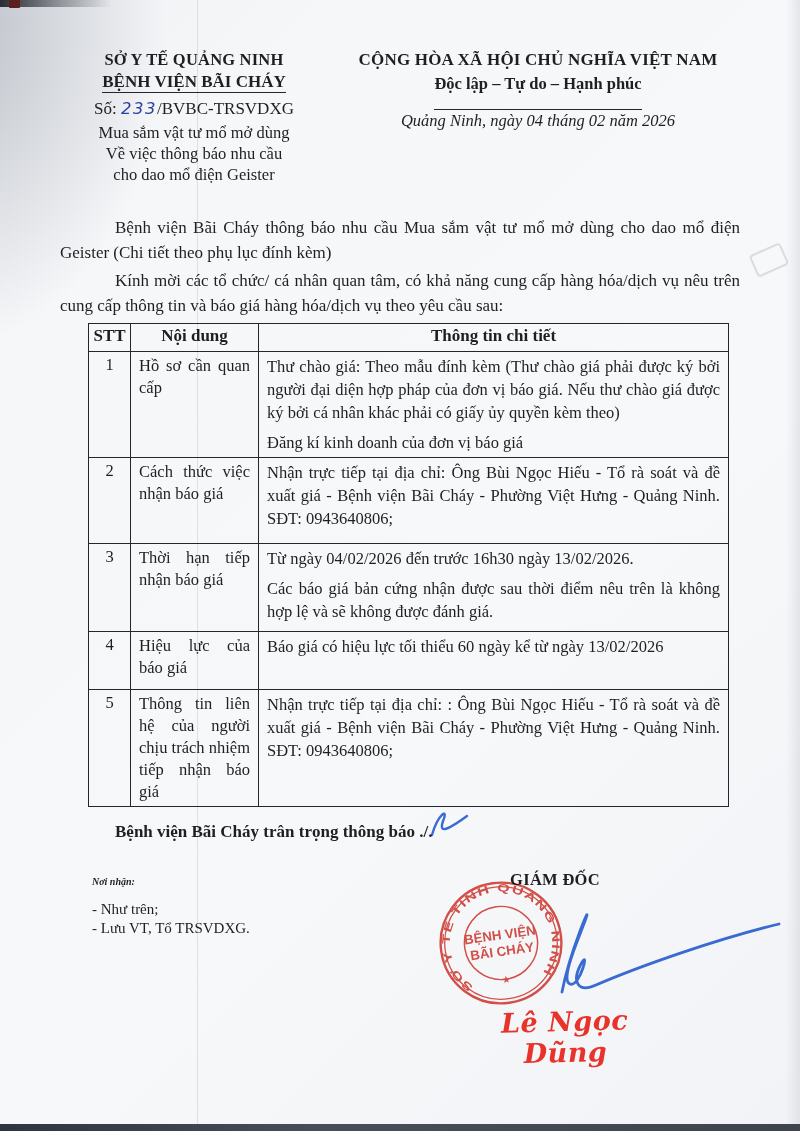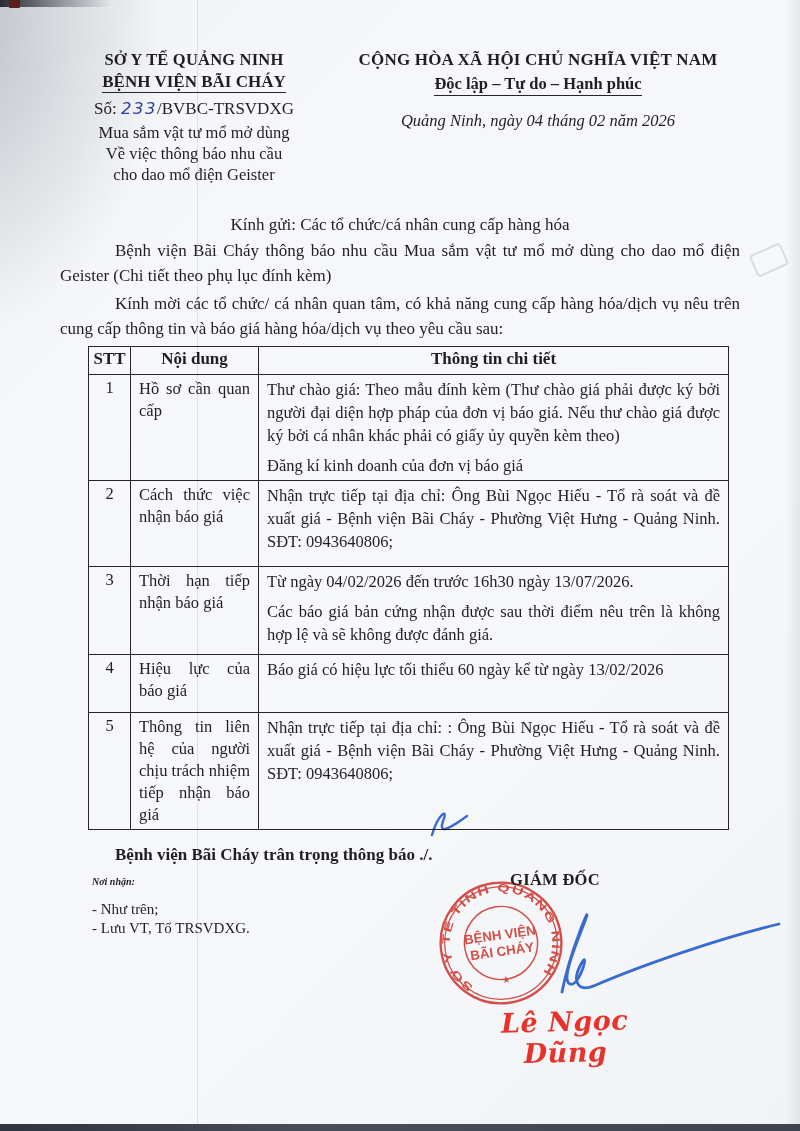--- a/index.html
+++ b/index.html
@@ -29,21 +29,21 @@
   .h-left{width:268px;text-align:center;flex:none;}
   .h-right{flex:1;text-align:center;padding-left:8px;}
   .dept{font-size:16.5px;font-weight:600;letter-spacing:.2px;}
   .org{font-size:17px;font-weight:700;margin-top:2px;}
   .org span{border-bottom:1.6px solid #26262a;padding-bottom:1px;}
   .doc-no{font-size:17px;margin-top:7px;}
   .hand{font-family:"DejaVu Sans", sans-serif;font-style:italic;color:#2b3f9e;letter-spacing:1.5px;font-size:16.5px;}
   .subject{font-size:16.5px;margin-top:3px;line-height:21px;}
   .nat{font-size:17px;font-weight:700;letter-spacing:.2px;}
   .motto{font-size:16.5px;font-weight:700;margin-top:4px;}
-  .motto span{border-bottom:1.6px solid #26262a;padding-bottom:2px;}
+  .motto span{border-bottom:1.6px solid #26262a;padding-bottom:16px;}
   .dateline{font-style:italic;font-size:16.5px;margin-top:17px;}
 
   
   .body-text{margin-top:30px;}
   .salutation{text-align:center;font-size:17px;}
   .para{font-size:17px;line-height:25px;text-align:justify;text-indent:55px;margin:3px 0 0;}
 
   
   table.notice{border-collapse:collapse;width:640px;margin:5px 0 0 28px;table-layout:fixed;}
   table.notice th,table.notice td{border:1.6px solid #26262a;vertical-align:top;padding:3px 8px;box-sizing:border-box;}
@@ -101,21 +101,20 @@
       </div>
     </div>
     <div class="h-right">
       <div class="nat">CỘNG HÒA XÃ HỘI CHỦ NGHĨA VIỆT NAM</div>
       <div class="motto"><span>Độc lập – Tự do – Hạnh phúc</span></div>
       <div class="dateline">Quảng Ninh, ngày 04 tháng 02 năm 2026</div>
     </div>
   </div>
 
   <div class="body-text">
-    <div class="salutation">Kính gửi: Các tổ chức/cá nhân cung cấp hàng hóa</div>
     <p class="para">Bệnh viện Bãi Cháy thông báo nhu cầu Mua sắm vật tư mổ mở dùng cho dao mổ điện Geister  (Chi tiết theo phụ lục đính kèm)</p>
     <p class="para">Kính mời các tổ chức/ cá nhân quan tâm, có khả năng cung cấp hàng hóa/dịch vụ nêu trên cung cấp thông tin và báo giá hàng hóa/dịch vụ theo yêu cầu sau:</p>
   </div>
 
   <table class="notice">
     <colgroup>
         <col class="c-stt">
         <col class="c-label">
         <col class="c-detail">
       </colgroup>
@@ -139,21 +138,21 @@
           <td class="stt">2</td>
           <td class="label">Cách thức việc nhận báo giá</td>
           <td class="detail">
             <p>Nhận trực tiếp tại địa chỉ: Ông Bùi Ngọc Hiếu - Tổ rà soát và đề xuất giá - Bệnh viện Bãi Cháy - Phường Việt Hưng - Quảng Ninh. SĐT: 0943640806;</p>
           </td>
         </tr>
         <tr>
           <td class="stt">3</td>
           <td class="label">Thời hạn tiếp nhận báo giá</td>
           <td class="detail">
-            <p>Từ ngày 04/02/2026 đến trước 16h30 ngày  13/07/2026.</p>
+            <p>Từ ngày 04/02/2026 đến trước 16h30 ngày  13/02/2026.</p>
             <p>Các báo giá bản cứng nhận được sau thời điểm nêu trên là không hợp lệ và sẽ không được đánh giá.</p>
           </td>
         </tr>
         <tr>
           <td class="stt">4</td>
           <td class="label">Hiệu lực của báo giá</td>
           <td class="detail">
             <p>Báo giá có hiệu lực tối thiểu 60 ngày kể từ ngày 13/02/2026</p>
           </td>
         </tr>

